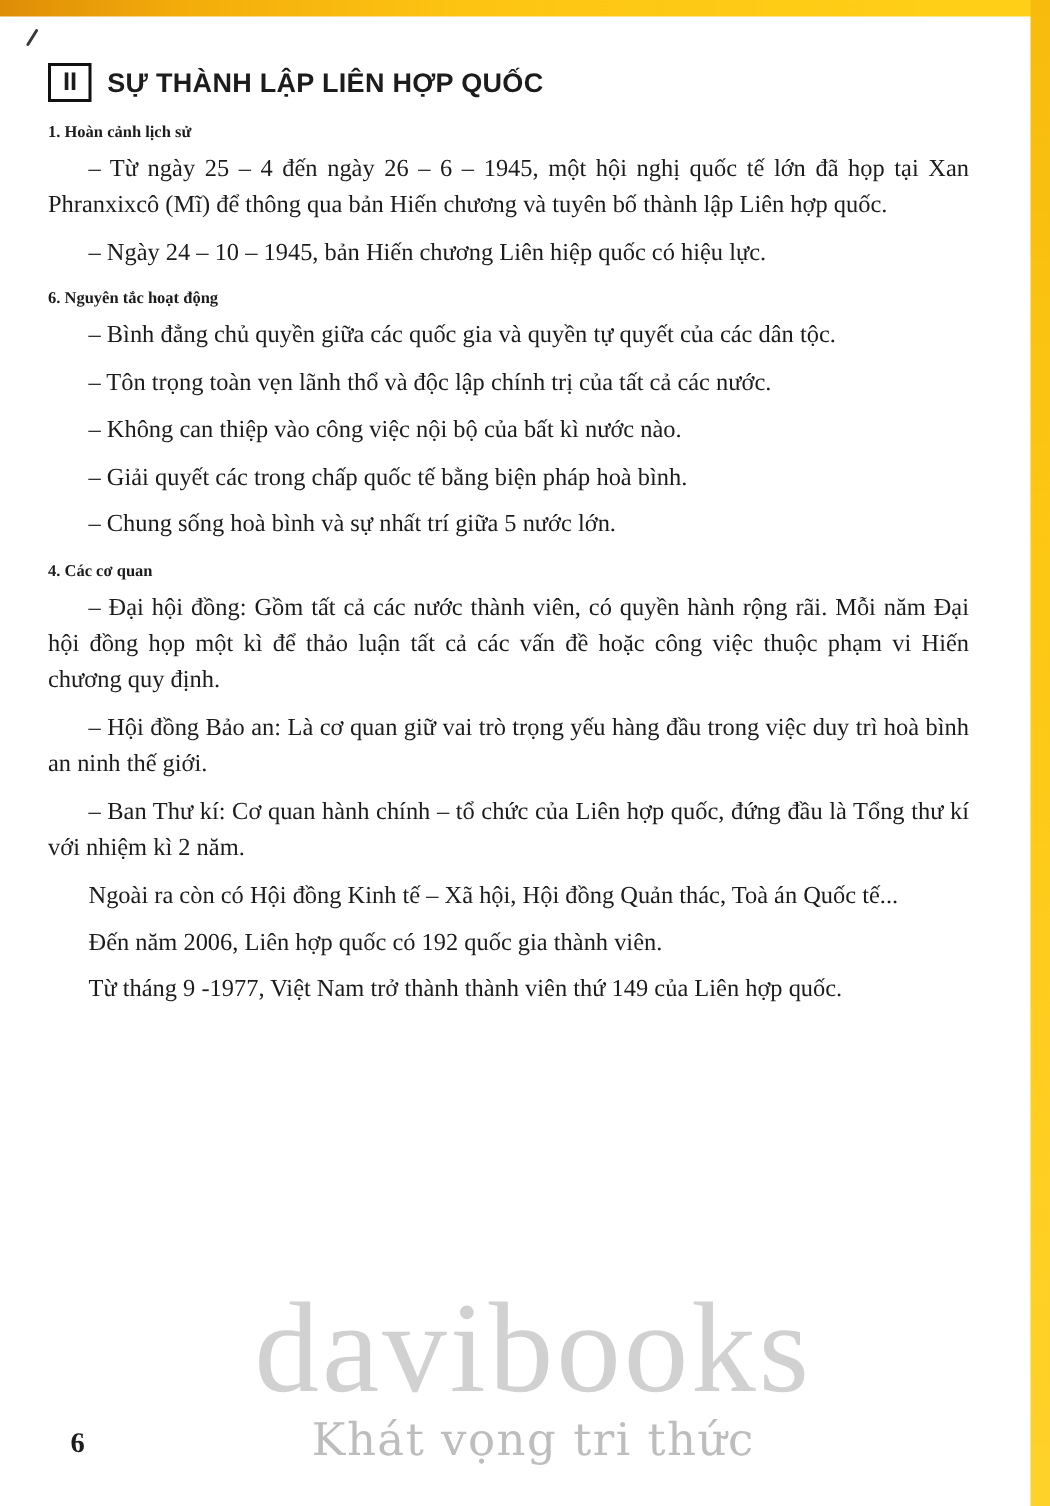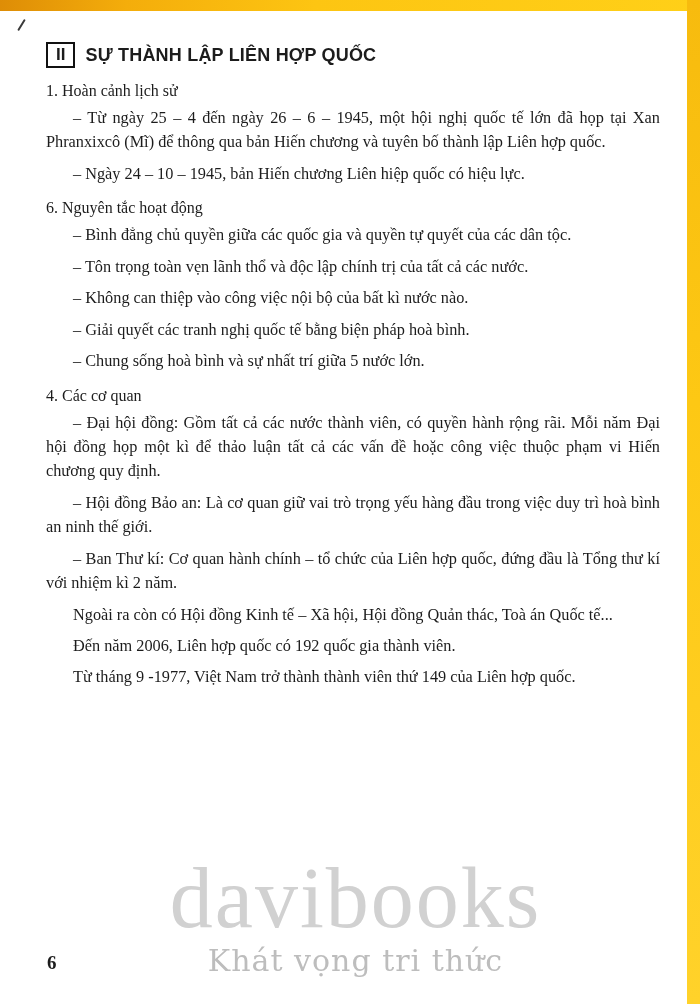--- a/index.html
+++ b/index.html
@@ -13,34 +13,34 @@
   }
   .edge-right{
     position:absolute;top:0;right:0;width:13px;height:1004px;
     background:linear-gradient(180deg,#f7bb0e 0%,#fdc814 40%,#ffd22a 100%);
   }
   .pen-mark{
     position:absolute;left:15px;top:24px;width:13px;height:2px;background:#3a3a3a;
     transform:rotate(-58deg);border-radius:1px;
   }
   .content{
-    position:absolute;left:46px;top:42px;width:614px;
+    position:absolute;left:32px;top:42px;width:614px;
   }
   .header-row{display:flex;align-items:center;gap:10px;margin-bottom:14px;}
   .num-box{
     border:2px solid #111;padding:2px 8px 3px 8px;
     font-family:"Liberation Sans","DejaVu Sans",sans-serif;
     font-weight:bold;font-size:17px;line-height:1;
   }
   .page-title{
     font-family:"Liberation Sans","DejaVu Sans",sans-serif;
     font-weight:bold;font-size:18px;letter-spacing:.2px;
   }
   .sec-heading{
-    font-weight:normal;font-size:16px;margin:13px 0 6px 0;
+    font-weight:bold;font-size:11px;margin:13px 0 6px 0;
   }
   .para{
     font-size:16.3px;line-height:1.5;text-align:justify;
     text-indent:27px;margin:0 0 7px 0;
   }
   .watermark{
     position:absolute;left:0;right:0;bottom:26px;text-align:center;pointer-events:none;padding-left:11px;
   }
   .wm-brand{
     font-size:86px;line-height:1;color:#c9c9c9;opacity:.85;letter-spacing:2px;
@@ -73,21 +73,21 @@
     <p class="para">– Từ ngày 25 – 4 đến ngày 26 – 6 – 1945, một hội nghị quốc tế lớn đã họp tại Xan Phranxixcô (Mĩ) để thông qua bản Hiến chương và tuyên bố thành lập Liên hợp quốc.</p>
     <p class="para">– Ngày 24 – 10 – 1945, bản Hiến chương Liên hiệp quốc có hiệu lực.</p>
   </div>
 
 
   <div>
     <div class="sec-heading">6. Nguyên tắc hoạt động</div>
     <p class="para">– Bình đẳng chủ quyền giữa các quốc gia và quyền tự quyết của các dân tộc.</p>
     <p class="para">– Tôn trọng toàn vẹn lãnh thổ và độc lập chính trị của tất cả các nước.</p>
     <p class="para">– Không can thiệp vào công việc nội bộ của bất kì nước nào.</p>
-    <p class="para">– Giải quyết các tranh nghị quốc tế bằng biện pháp hoà bình.</p>
+    <p class="para">– Giải quyết các trong chấp quốc tế bằng biện pháp hoà bình.</p>
     <p class="para">– Chung sống hoà bình và sự nhất trí giữa 5 nước lớn.</p>
   </div>
 
   <div>
     <div class="sec-heading">4. Các cơ quan</div>
     <p class="para">– Đại hội đồng: Gồm tất cả các nước thành viên, có quyền hành rộng rãi. Mỗi năm Đại hội đồng họp một kì để thảo luận tất cả các vấn đề hoặc công việc thuộc phạm vi Hiến chương quy định.</p>
     <p class="para">– Hội đồng Bảo an: Là cơ quan giữ vai trò trọng yếu hàng đầu trong việc duy trì hoà bình an ninh thế giới.</p>
     <p class="para">– Ban Thư kí: Cơ quan hành chính – tổ chức của Liên hợp quốc, đứng đầu là Tổng thư kí với nhiệm kì 2 năm.</p>
     <p class="para">Ngoài ra còn có Hội đồng Kinh tế – Xã hội, Hội đồng Quản thác, Toà án Quốc tế...</p>
     <p class="para">Đến năm 2006, Liên hợp quốc có 192 quốc gia thành viên.</p>

